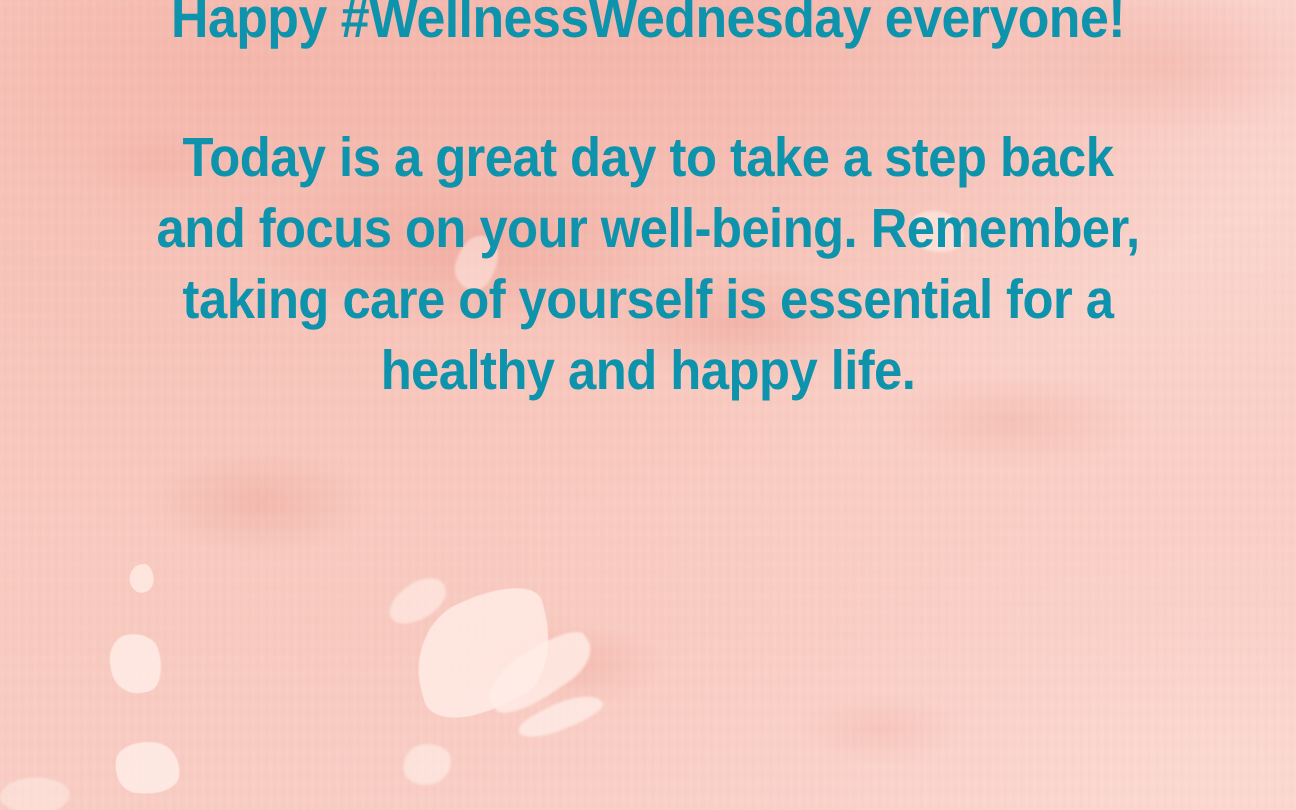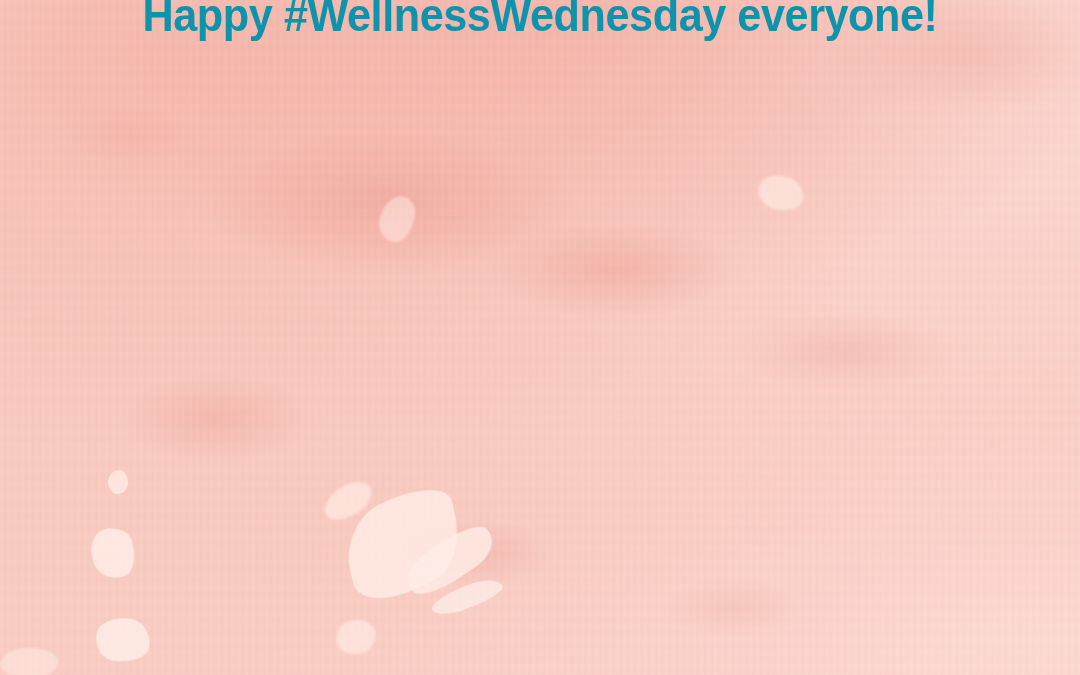--- a/index.html
+++ b/index.html
@@ -246,19 +246,25 @@
   <div class="splotch" id="splotch-bottom-left-edge"></div>
 
   <div id="text-stack">
 
     <div class="block" id="headline-block">
       <span class="line">Happy #WellnessWednesday everyone!</span>
     </div>
 
     <div class="gap-1"></div>
 
+    <div class="block" id="body-block">
+      <span class="line">Today is a great day to take a step back</span>
+      <span class="line">and focus on your well-being. Remember,</span>
+      <span class="line">taking care of yourself is essential for a</span>
+      <span class="line">healthy and happy life.</span>
+    </div>
 
     <div class="gap-2"></div>
 
 
   </div>
 
 </div>
 
 </body></html>

